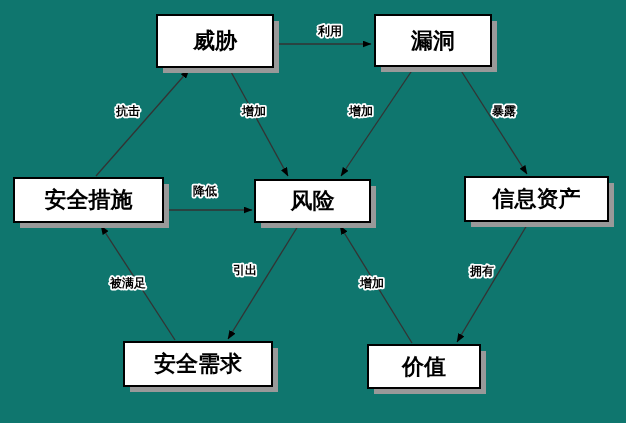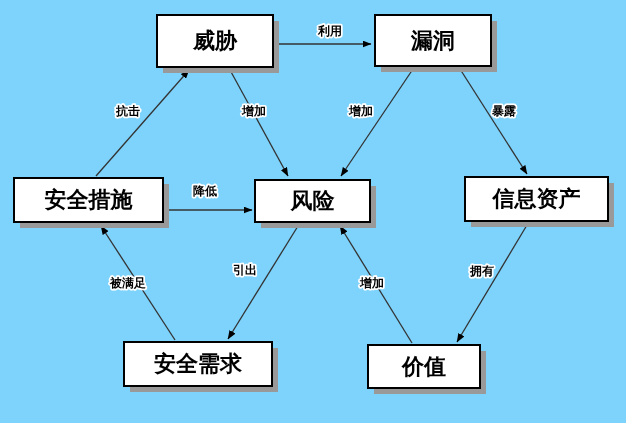--- a/index.html
+++ b/index.html
@@ -10,21 +10,21 @@
   body {
     width: 626px;
     height: 423px;
     font-family: "DejaVu Sans", "Liberation Sans", sans-serif;
     overflow: hidden;
   }
   #diagram-root {
     position: relative;
     width: 626px;
     height: 423px;
-    background: #7dd3fc;
+    background: #0f766e;
   }
   svg#diagram-svg {
     position: absolute;
     left: 0;
     top: 0;
     width: 626px;
     height: 423px;
     display: block;
   }
   .node-box-shadow {

